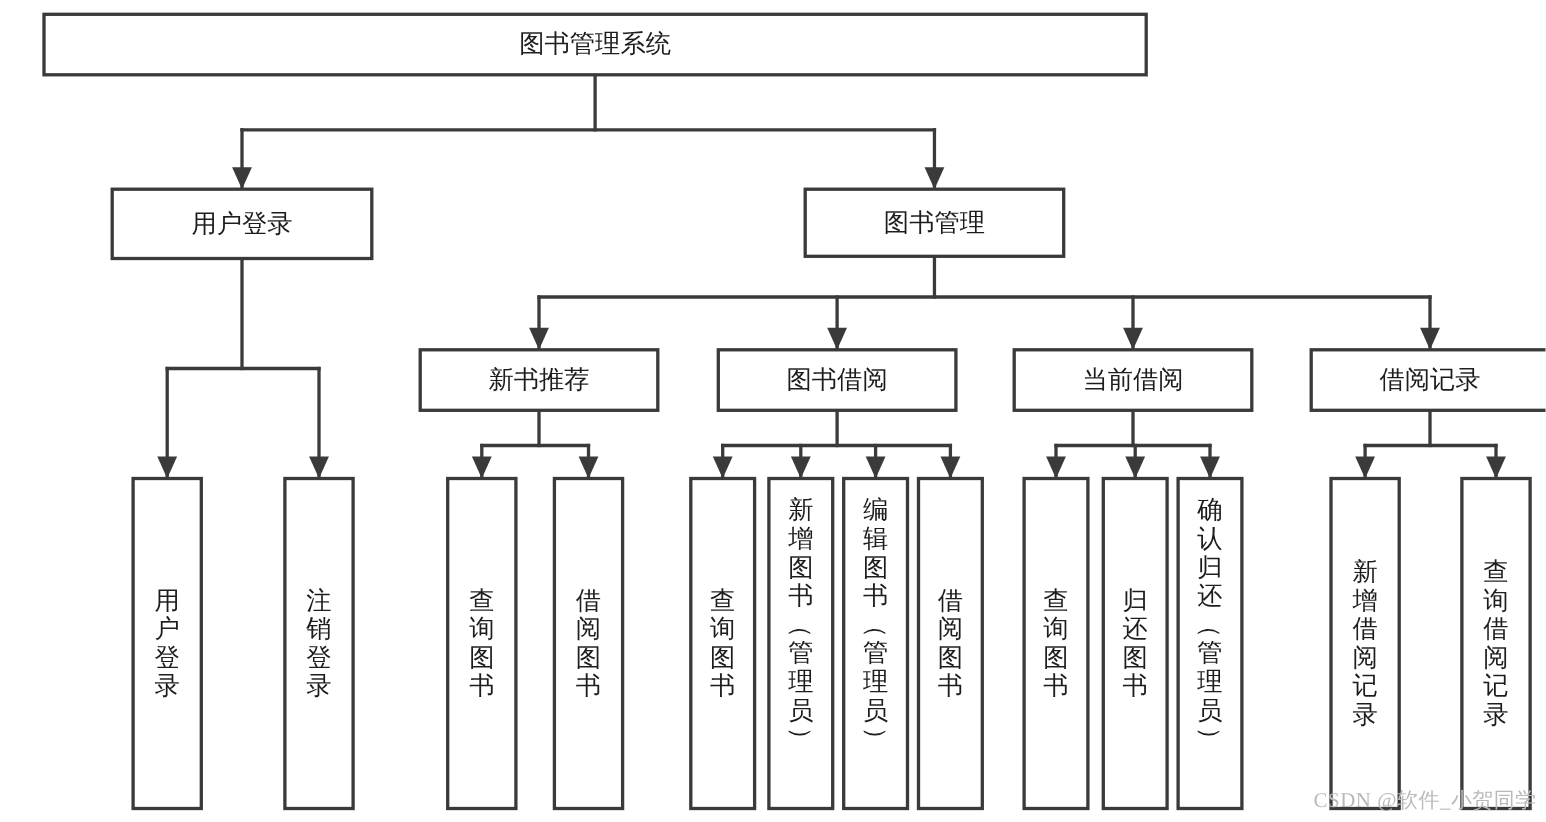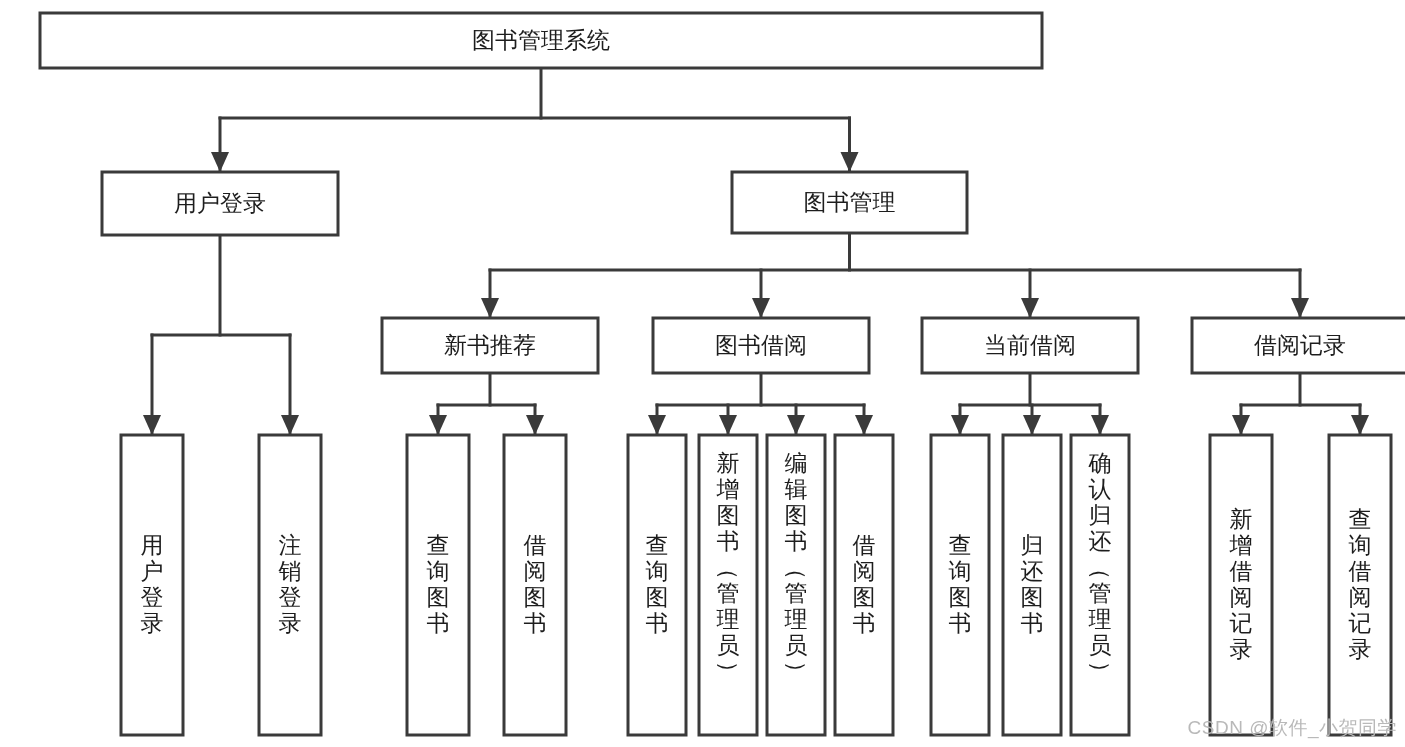--- a/index.html
+++ b/index.html
@@ -52,21 +52,21 @@
   .node-label-v {
     font-family: "Liberation Sans", "DejaVu Sans", sans-serif;
     font-size: 23px;
     fill: #1d1d1d;
     text-anchor: middle;
   }
   .watermark {
     position: absolute;
     right: 8px;
     bottom: 6px;
-    font-family: Liberation Sans, sans-serif;
+    font-family: Liberation Serif, serif;
     font-size: 19px;
     color: #b9b9b9;
     letter-spacing: 0.5px;
     white-space: nowrap;
     pointer-events: none;
   }
 </style>
 </head>
 <body>
 

